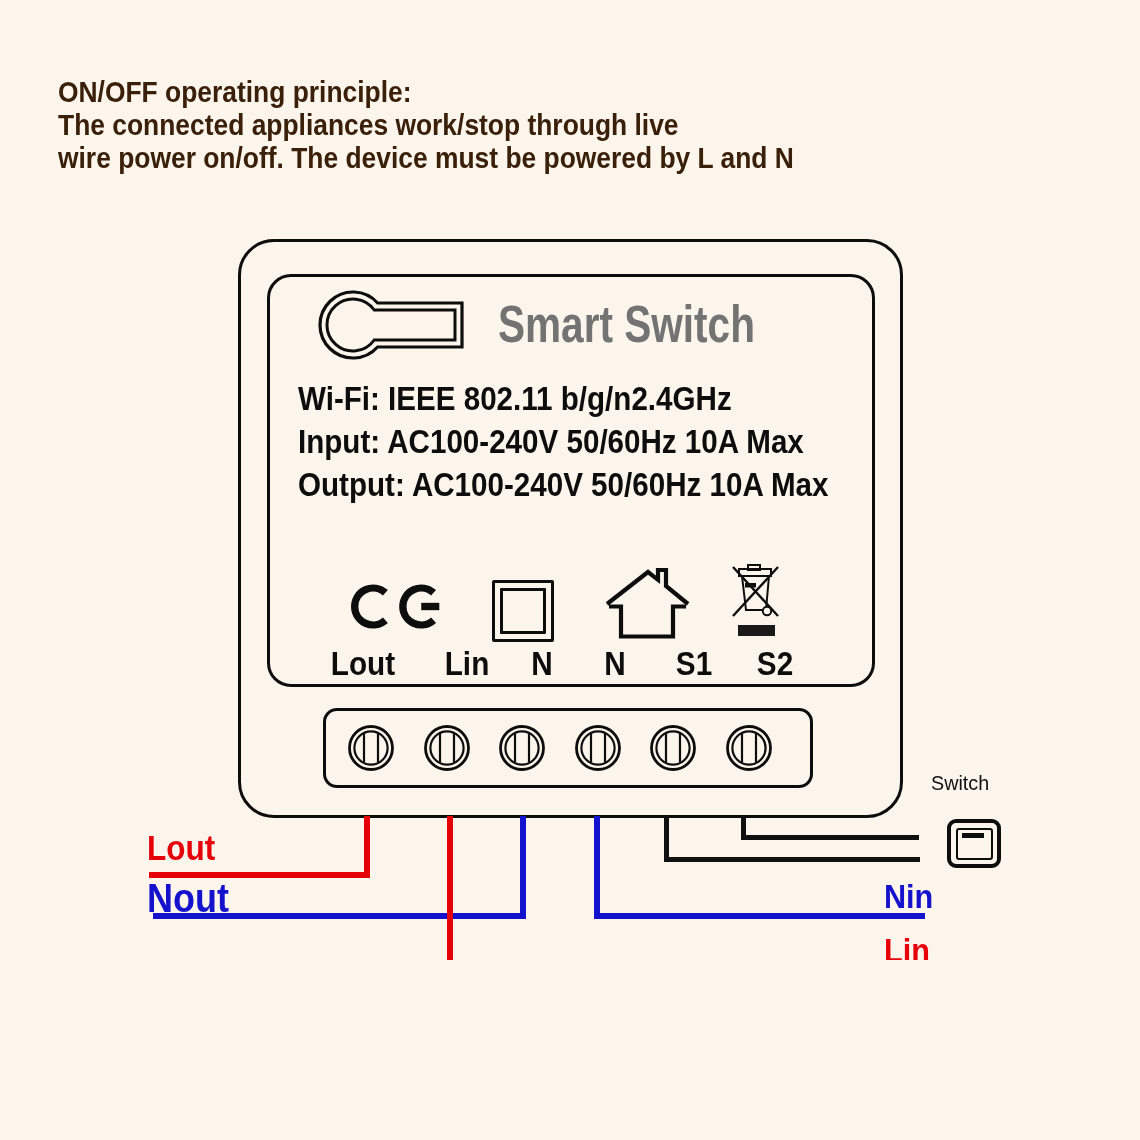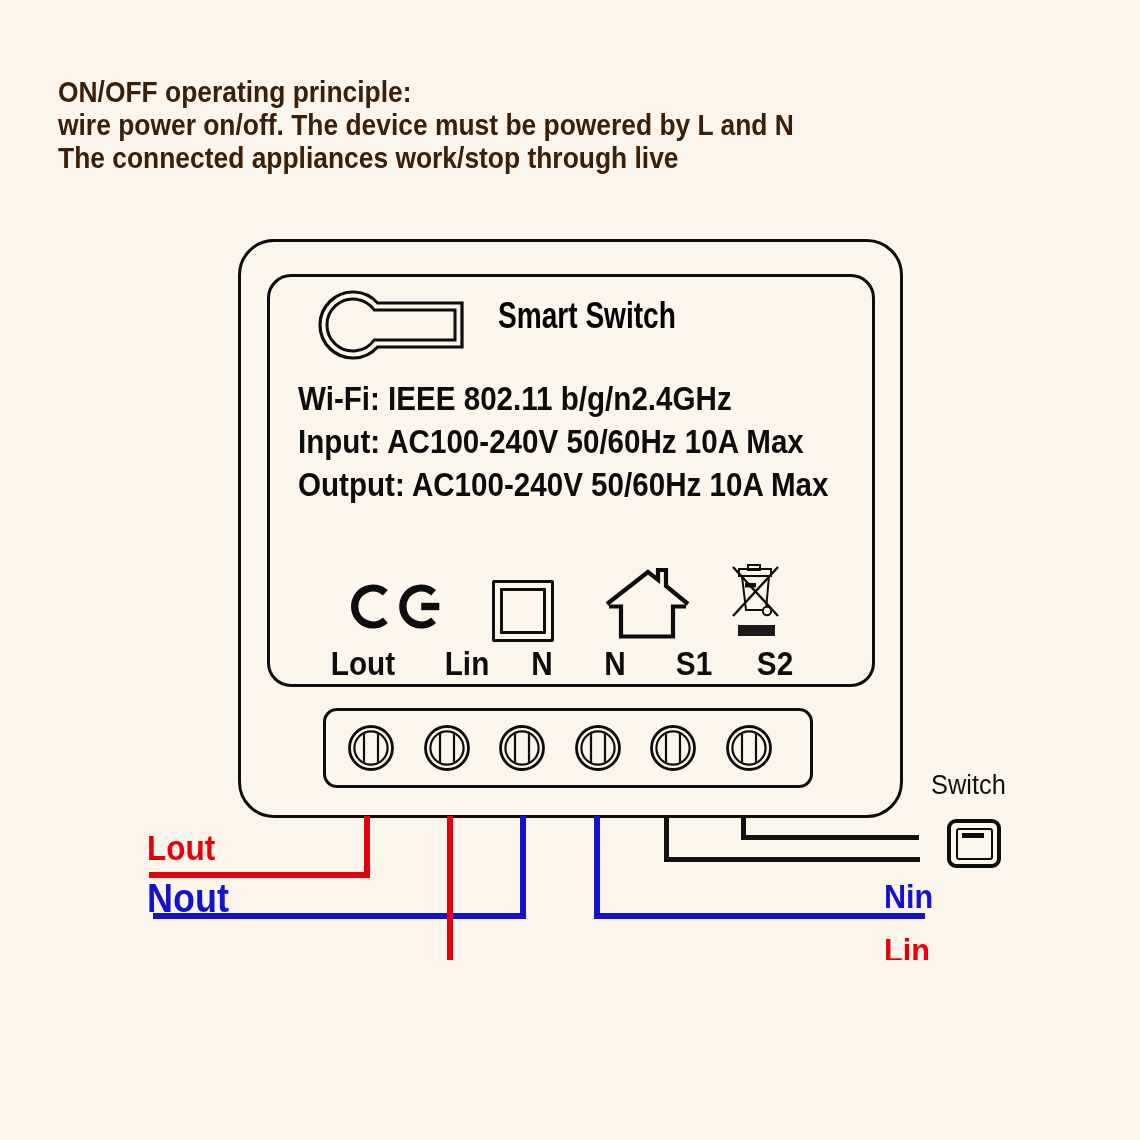--- a/index.html
+++ b/index.html
@@ -8,21 +8,21 @@
   .abs{position:absolute;}
   .cond{display:inline-block;transform:scaleX(0.88);transform-origin:left center;white-space:nowrap;}
   .cond87{display:inline-block;transform:scaleX(0.87);transform-origin:left center;white-space:nowrap;}
 
   
   .header{left:58px;top:75px;color:#3A2009;font-weight:bold;font-size:30px;line-height:33px;}
 
   
   .outer-box{left:238px;top:239px;width:665px;height:579px;border:3.5px solid #0d0d0d;border-radius:36px;box-sizing:border-box;}
   .inner-panel{left:267px;top:274px;width:608px;height:413px;border:3px solid #0d0d0d;border-radius:24px;box-sizing:border-box;}
-  .title{left:498px;top:298px;font-size:36px;font-weight:bold;color:#000000;line-height:1;}
+  .title{left:498px;top:298px;font-size:52px;font-weight:bold;color:#737373;line-height:1;}
   .title .t{display:inline-block;transform:scaleX(0.78);transform-origin:left center;white-space:nowrap;}
   .specs{left:298px;top:377px;font-size:34px;font-weight:bold;color:#0d0d0d;}
   .specs .line{height:43px;line-height:43px;}
 
   
   .tlabel{top:647px;font-size:33px;font-weight:bold;color:#0d0d0d;line-height:1;transform:translateX(-50%) scaleX(0.9);white-space:nowrap;}
 
   
   .tblock{left:323px;top:708px;width:490px;height:80px;border:3px solid #0d0d0d;border-radius:14px;box-sizing:border-box;}
 
@@ -30,40 +30,40 @@
   .wire{position:absolute;}
   .red{background:#E6000A;}
   .blue{background:#1512CE;}
   .blk{background:#101010;}
 
   .wlabel{font-weight:bold;line-height:1;white-space:nowrap;}
   .wlabel .t{display:inline-block;transform:scaleX(0.9);transform-origin:left center;}
   .redtxt{color:#E6000A;}
   .bluetxt{color:#1512CE;}
 
-  .switch-label{left:931px;top:772px;font-size:27px;color:#111;line-height:1;text-align:center;}
+  .switch-label{left:931px;top:772px;font-size:21px;color:#111;line-height:1;text-align:center;}
   .switch-label .t{display:inline-block;transform:scaleX(0.94);transform-origin:left center;}
   .sw-outer{left:947px;top:819px;width:54px;height:49px;border:4.5px solid #0d0d0d;border-radius:9px;box-sizing:border-box;}
   .sw-inner{left:956px;top:828px;width:37px;height:32px;border:2.5px solid #0d0d0d;border-radius:3px;box-sizing:border-box;}
   .sw-dash{left:962px;top:833px;width:22px;height:4.5px;background:#0d0d0d;}
 
   .sq-outer{left:492px;top:580px;width:62px;height:62px;border:3px solid #0d0d0d;border-radius:2px;box-sizing:border-box;}
   .sq-inner{left:500px;top:588px;width:46px;height:46px;border:3px solid #0d0d0d;border-radius:1px;box-sizing:border-box;}
 
   svg{display:block;}
 </style>
 </head>
 <body>
 
 <div class="canvas">
 
   <div class="abs header">
     <div><span class="cond">ON/OFF operating principle:</span></div>
+    <div><span class="cond">The connected appliances work/stop through live</span></div>
     <div><span class="cond">wire power on/off. The device must be powered by L and N</span></div>
-    <div><span class="cond">The connected appliances work/stop through live</span></div>
   </div>
 
   <div class="abs outer-box"></div>
   <div class="abs inner-panel"></div>
 
   <svg class="abs" style="left:316px;top:288px;" width="152" height="76" viewBox="0 0 152 76">
     <path d="M 61.6 15 H 146 V 59 H 61.6 A 33 33 0 1 1 61.6 15 Z" fill="none" stroke="#0d0d0d" stroke-width="3.2"></path>
     <path d="M 58.2 22 H 139 V 52 H 58.2 A 26 26 0 1 1 58.2 22 Z" fill="none" stroke="#0d0d0d" stroke-width="3"></path>
   </svg>
 

